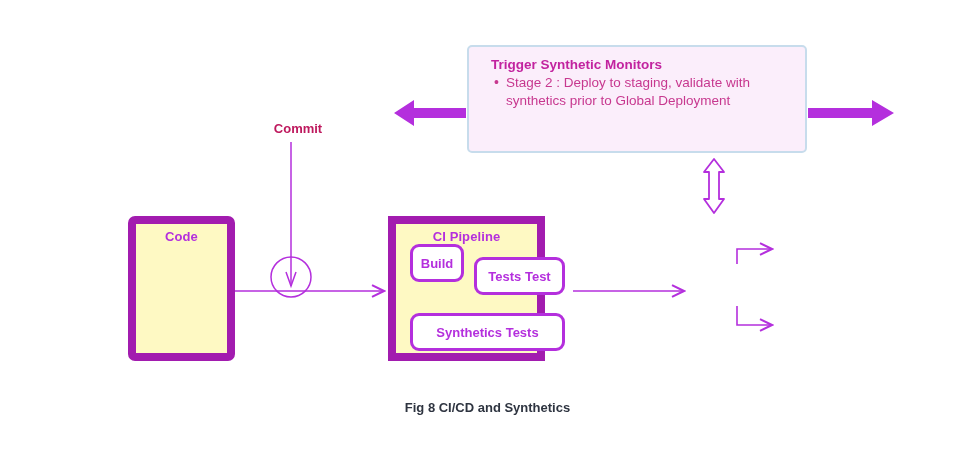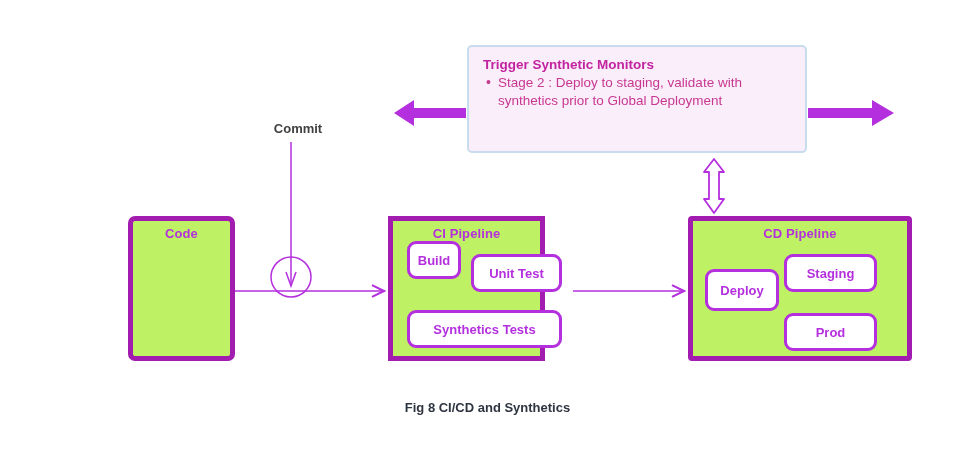--- a/index.html
+++ b/index.html
@@ -8,22 +8,22 @@
     font-family:"Liberation Sans", sans-serif;
     position:relative;
     overflow:hidden;
   }
   .stage{position:absolute;inset:0;width:975px;height:451px;}
 
   
   .box{
     position:absolute;
     box-sizing:border-box;
-    border:5px solid #a21caf;
-    background:#bef264;
+    border:8px solid #a21caf;
+    background:#fef9c3;
   }
   .box-title{
     position:absolute;
     left:0;right:0;
     text-align:center;
     color:#b42fdd;
     font-weight:bold;
     font-size:13px;
     letter-spacing:.1px;
   }
@@ -65,32 +65,32 @@
     border-radius:4px;
   }
   #cd-title{top:5px;}
   #cd-deploy{left:12px;top:48px;width:74px;height:42px;}
   #cd-staging{left:91px;top:33px;width:93px;height:38px;}
   #cd-prod{left:91px;top:92px;width:93px;height:38px;}
 
   
   #commit-label{
     position:absolute;left:243px;top:121px;width:110px;
-    text-align:center;color:#404040;font-weight:bold;font-size:13px;
+    text-align:center;color:#be185d;font-weight:bold;font-size:13px;
   }
 
   
   #callout{
     position:absolute;
     left:467px;top:45px;width:340px;height:108px;
     box-sizing:border-box;
     background:#fbeefb;
     border:2px solid #c7dcec;
     border-radius:5px;
-    padding:9px 12px 0 12px;
+    padding:9px 12px 0 20px;
   }
   #callout-title{
     color:#c2239f;
     font-weight:bold;
     font-size:13.5px;
     margin:0 0 1px 2px;
     line-height:17px;
   }
   .bullets{
     margin:0;
@@ -161,30 +161,24 @@
 
   <div class="box" id="code-box">
     <div class="box-title" id="code-title">Code</div>
   </div>
 
   <div id="commit-label">Commit</div>
 
   <div class="box" id="ci-box">
     <div class="box-title" id="ci-title">CI Pipeline</div>
     <div class="inner" id="ci-build">Build</div>
-    <div class="inner" id="ci-unit">Unit Test</div>
+    <div class="inner" id="ci-unit">Tests Test</div>
     <div class="inner" id="ci-integration">Synthetics Tests</div>
   </div>
 
-  <div class="box" id="cd-box">
-    <div class="box-title" id="cd-title">CD Pipeline</div>
-    <div class="inner" id="cd-deploy">Deploy</div>
-    <div class="inner" id="cd-staging">Staging</div>
-    <div class="inner" id="cd-prod">Prod</div>
-  </div>
 
   <div id="callout">
     <div id="callout-title">Trigger Synthetic Monitors</div>
     <ul class="bullets">
       <li>Stage 2 : Deploy to staging, validate with synthetics prior to Global Deployment</li>
     </ul>
   </div>
 
   <div id="caption">Fig 8 CI/CD and Synthetics</div>
 

